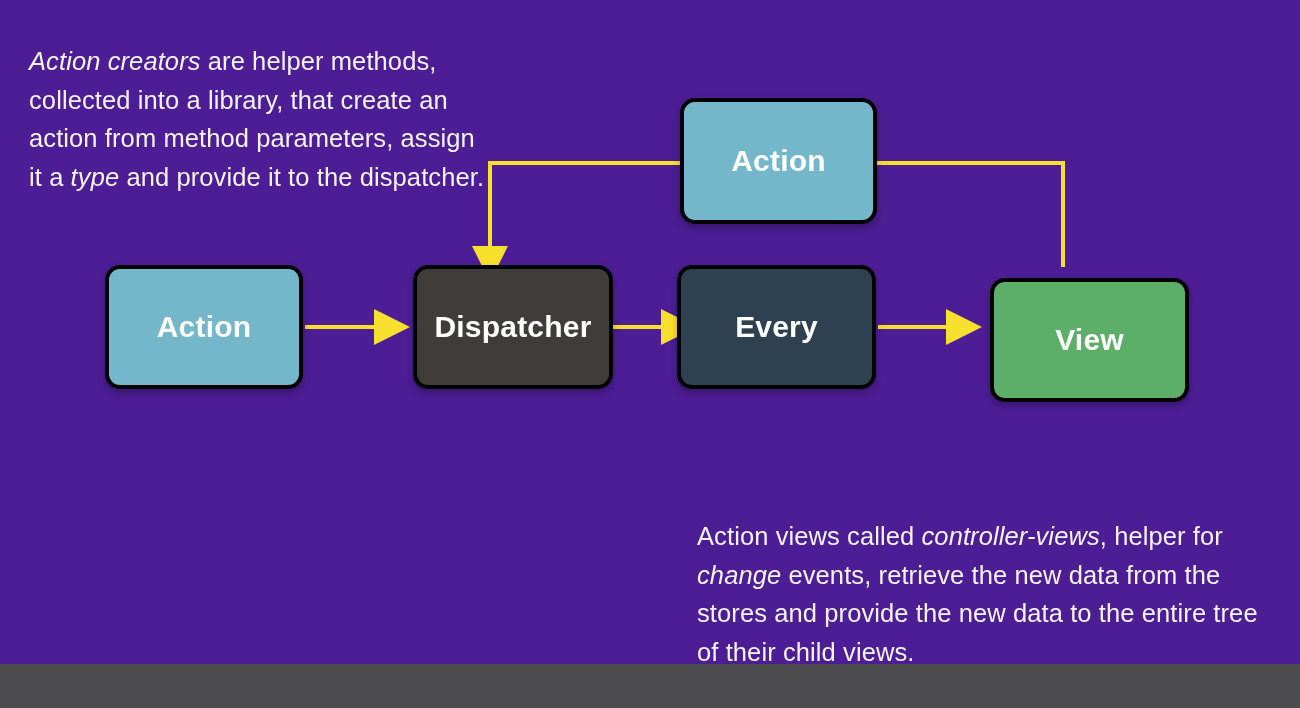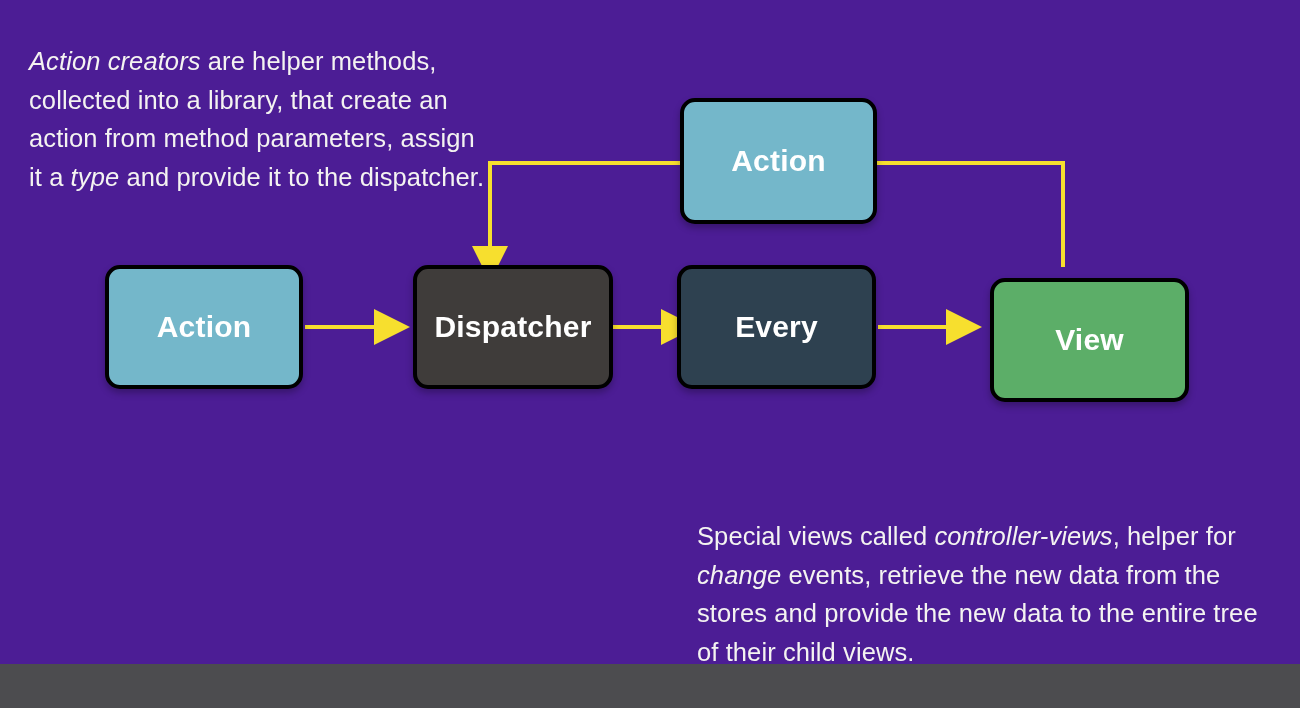--- a/index.html
+++ b/index.html
@@ -71,21 +71,21 @@
 </style>
 </head>
 <body>
 
 <div id="stage">
 
   <div class="para" id="para-action-creators"><em>Action creators</em><span> are helper methods, collected into a library, that create an action from method parameters, assign it a </span><em>type</em><span> and provide it to the dispatcher.</span></div>
 
 
 
-  <div class="para" id="para-controller"><span>Special views called </span><em>controller-views</em><span>, helper for </span><em>change</em><span> events, retrieve the new data from the stores and provide the new data to the entire tree of their child views.</span></div>
+  <div class="para" id="para-controller"><span>Action views called </span><em>controller-views</em><span>, helper for </span><em>change</em><span> events, retrieve the new data from the stores and provide the new data to the entire tree of their child views.</span></div>
 
   <svg id="wires" viewBox="0 0 1300 708">
     <defs>
       <marker id="arrow-right" markerWidth="9" markerHeight="9" refX="1" refY="4.5" orient="auto" markerUnits="strokeWidth">
         <path d="M0,0 L9,4.5 L0,9 z" fill="#f7df2e"></path>
       </marker>
       <marker id="arrow-down" markerWidth="9" markerHeight="9" refX="1" refY="4.5" orient="auto" markerUnits="strokeWidth">
         <path d="M0,0 L9,4.5 L0,9 z" fill="#f7df2e"></path>
       </marker>
     </defs>

